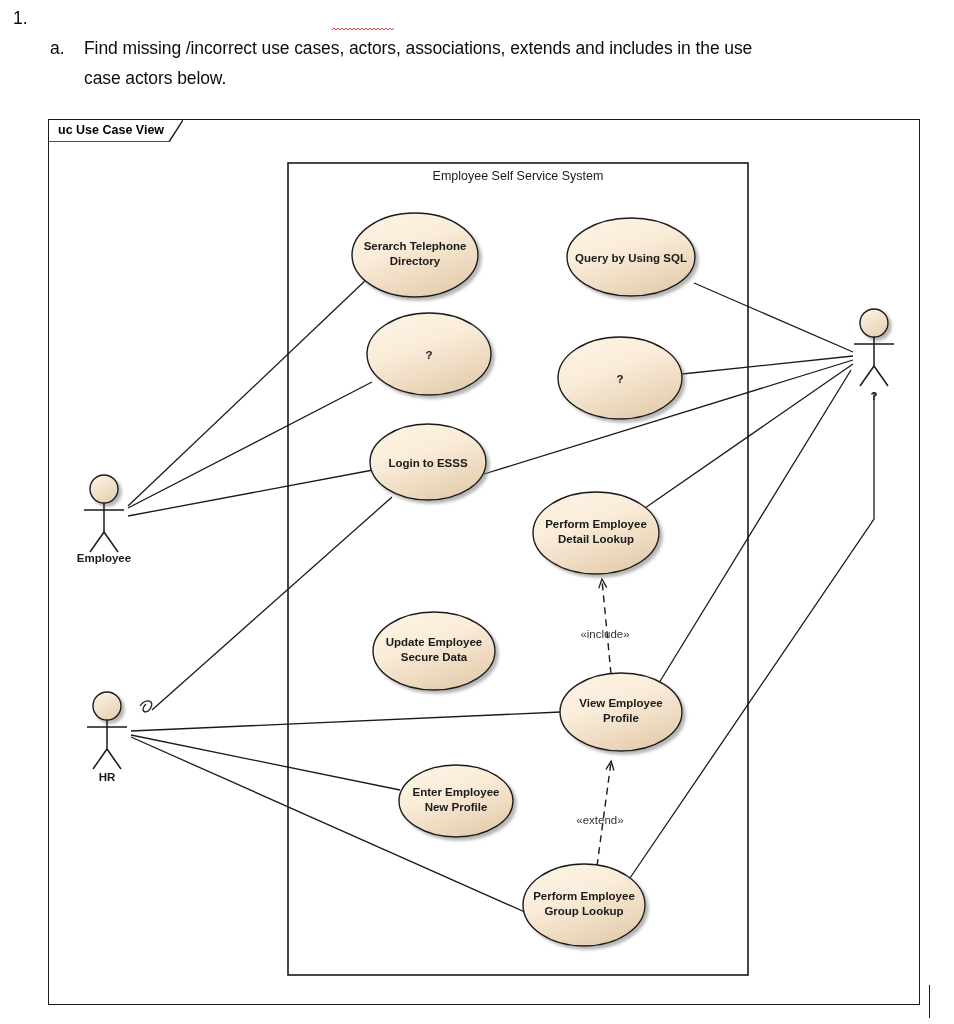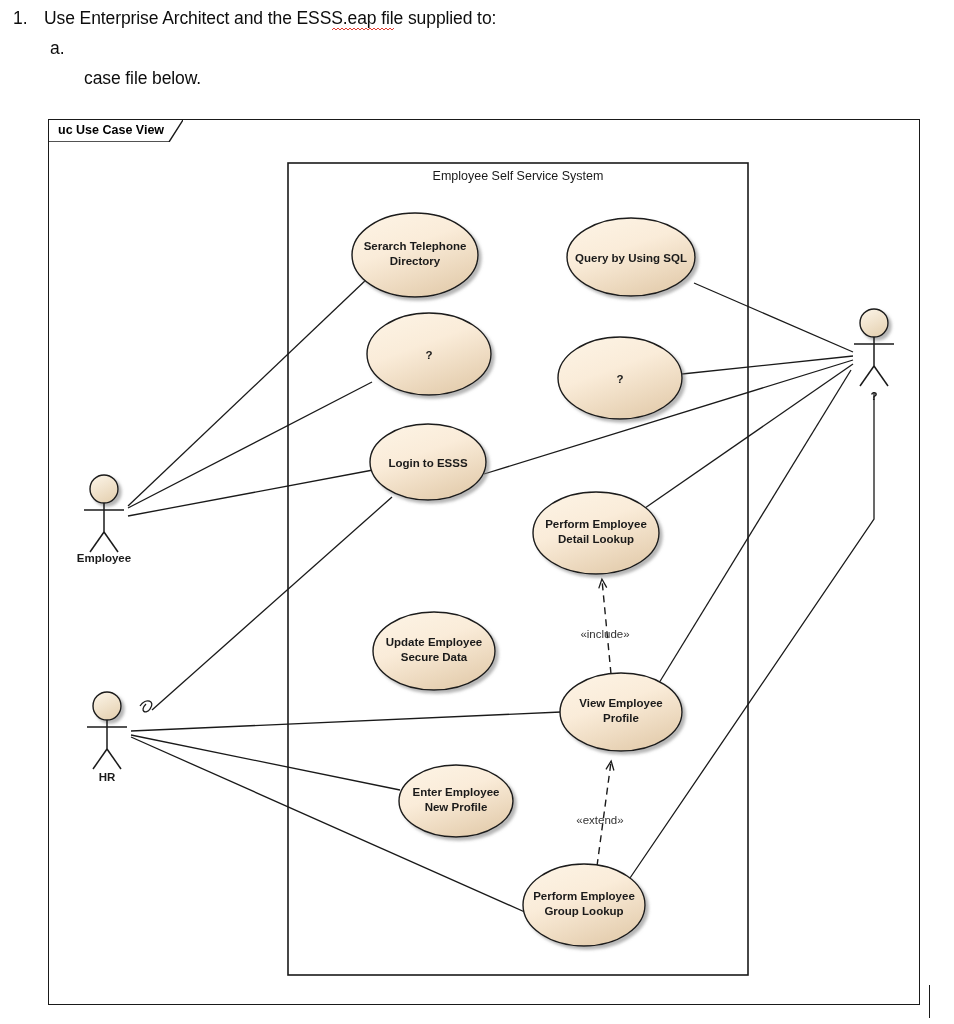--- a/index.html
+++ b/index.html
@@ -126,23 +126,23 @@
     font-family: "Liberation Sans", sans-serif;
     font-size: 11.5px;
     fill: #333333;
   }
 </style>
 </head>
 <body>
 
 <div id="question-block">
   <span class="q-marker" id="q1-marker">1.</span>
-  <span class="q-line" id="q1-text">Use Enterprise Architect and the ESSS.eap file supplied to:</span>
   <span class="q-marker" id="qa-marker">a.</span>
-  <span class="q-line" id="qa-text2">case file below.</span>
+  <span class="q-line" id="qa-text">Find missing /incorrect use cases, actors, associations, extends and includes in the use</span>
+  <span class="q-line" id="qa-text2">case actors below.</span>
 
   <div id="spell-squiggle">
     <svg width="62" height="4" viewBox="0 0 62 4">
       <path d="M0 3 L2 1 L4 3 L6 1 L8 3 L10 1 L12 3 L14 1 L16 3 L18 1 L20 3 L22 1 L24 3 L26 1 L28 3 L30 1 L32 3 L34 1 L36 3 L38 1 L40 3 L42 1 L44 3 L46 1 L48 3 L50 1 L52 3 L54 1 L56 3 L58 1 L60 3 L62 1" fill="none" stroke="#e03c31" stroke-width="1"></path>
     </svg>
   </div>
 </div>
 
 <div id="diagram-frame">
   <div id="frame-tab">

